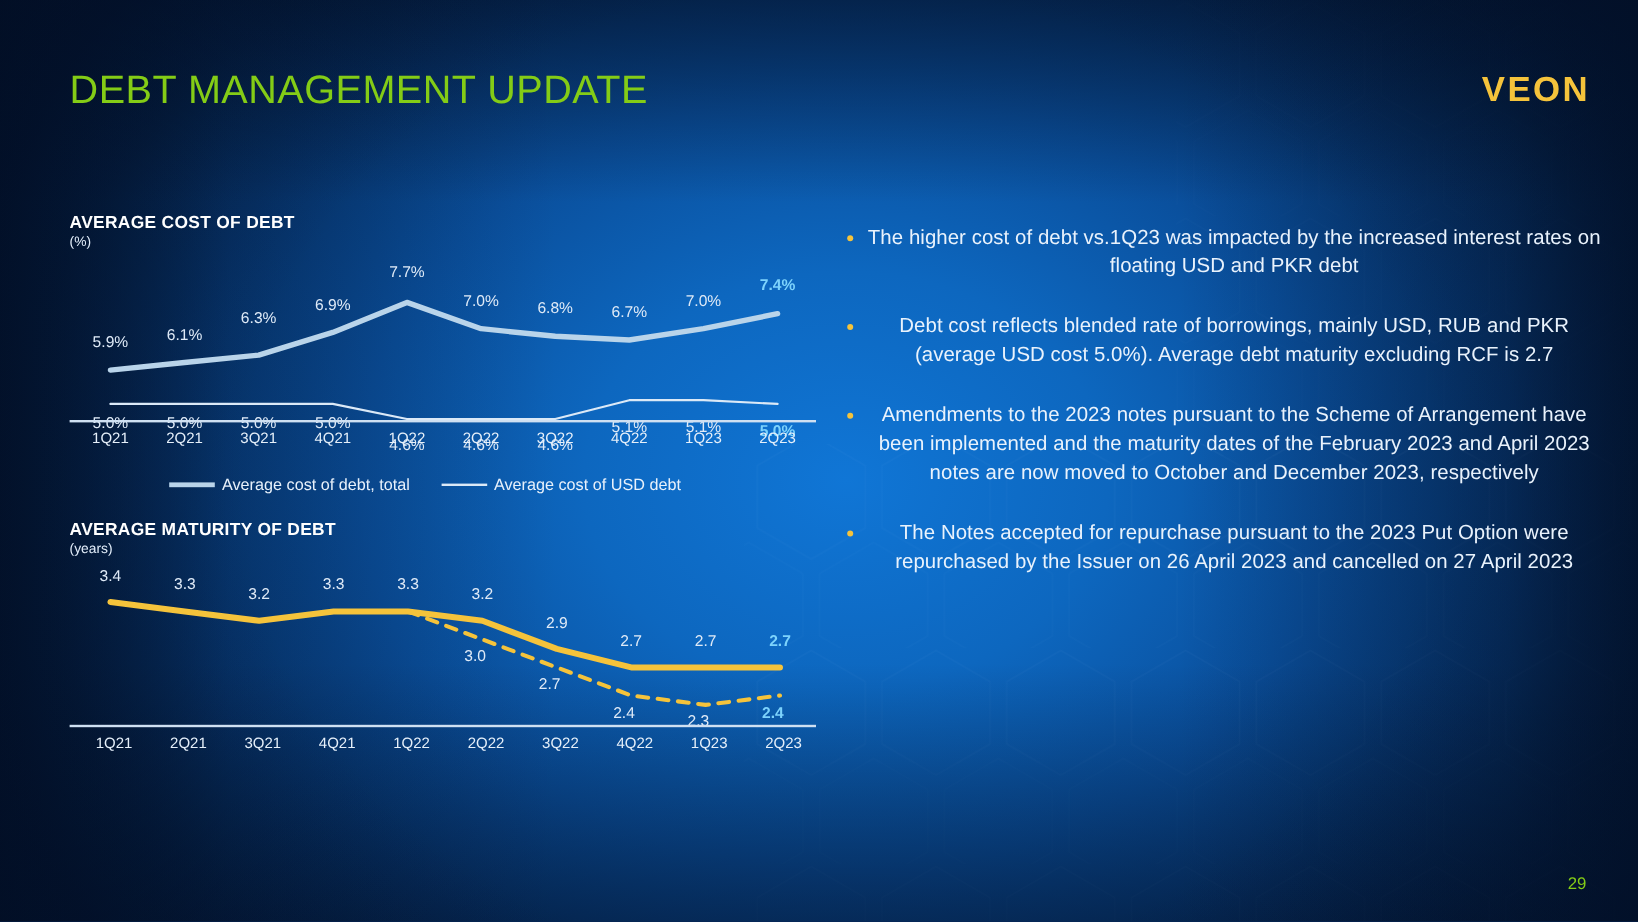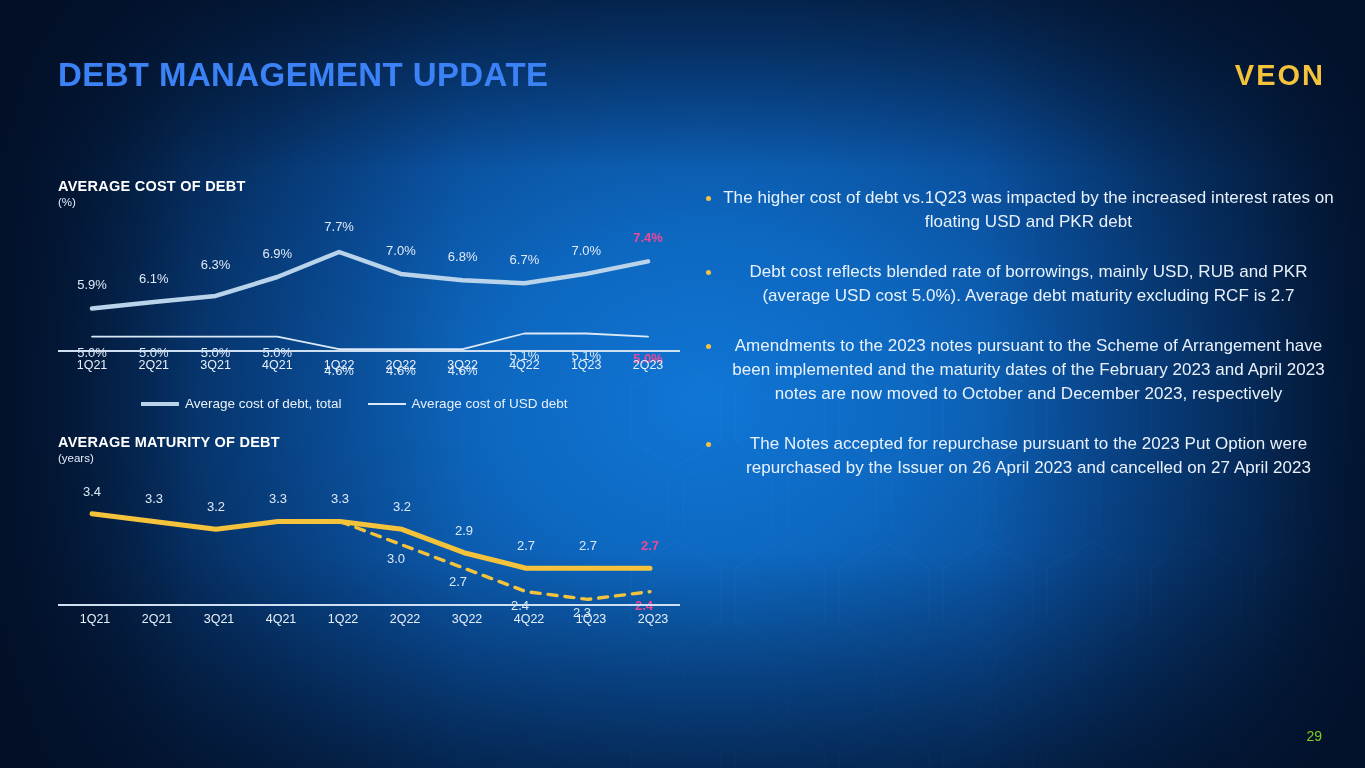--- a/index.html
+++ b/index.html
@@ -21,22 +21,22 @@
     position:absolute; inset:0;
     background:
       radial-gradient(ellipse 1100px 900px at 700px 400px, rgba(0,0,0,0) 45%, rgba(2,14,36,.55) 100%),
       linear-gradient(90deg, rgba(2,14,36,.85) 0%, rgba(2,14,36,.25) 14%, rgba(0,0,0,0) 34%, rgba(0,0,0,0) 72%, rgba(2,14,36,.38) 92%, rgba(2,16,40,.8) 100%),
       linear-gradient(180deg, rgba(2,14,36,.58) 0%, rgba(0,0,0,0) 22%, rgba(0,0,0,0) 72%, rgba(2,14,36,.5) 100%);
   }
   #bg svg.hex { position:absolute; inset:0; width:1365px; height:768px; opacity:.30; }
   
   #page-title {
     position:absolute; left:58px; top:56px;
-    font-size:33px; font-weight:700; letter-spacing:.4px;
-    color:#3b82f6;
+    font-size:33px; font-weight:400; letter-spacing:.4px;
+    color:#84cc16;
   }
   #veon-logo {
     position:absolute; right:40px; top:59px;
     font-size:29px; font-weight:700; letter-spacing:2.0px;
     color:#f5c33b;
   }
   #page-number {
     position:absolute; right:43px; bottom:24px;
     font-size:14px; color:#84cc16;
   }
@@ -48,21 +48,21 @@
 
   #chart1-block { position:absolute; left:58px; top:178px; width:625px; }
   #chart2-block { position:absolute; left:58px; top:434px; width:625px; }
 
   .plot { position:relative; }
   .plot svg { display:block; position:absolute; left:0; top:0; }
   .dl {                       
     position:absolute; font-size:13px; color:#dfeaf7;
     white-space:nowrap; transform:translateX(-50%);
   }
-  .dl.bold { font-weight:700; color:#ec4899; }
+  .dl.bold { font-weight:700; color:#7dd3fc; }
 
   .axisline { position:absolute; left:0; height:1.5px; background:#cfe0f2; }
 
   .xlabels { position:absolute; left:0; width:100%; display:block; }
   .xlab {
     position:absolute; font-size:12.5px; color:#e6f0fa;
     transform:translateX(-50%); white-space:nowrap;
   }
 
   .legend { position:absolute; display:flex; align-items:center; gap:26px; }
@@ -163,21 +163,21 @@
       <span class="lg-swatch lg-solid-th"></span>
       <span>Average cost of USD debt</span>
     </div>
   </div>
 </div>
 
 <div id="chart2-block">
   <div class="chart-title">AVERAGE MATURITY OF DEBT</div>
   <div class="chart-unit">(years)</div>
 
-  <div class="plot" id="plot2" style="height:155px; margin-top:18px;">
+  <div class="plot" id="plot2" style="height:155px; margin-top:6px;">
     <svg id="plot2-svg" width="625" height="155">
         <polyline points="34.0,31.7 96.0,39.5 158.0,47.3 220.0,39.5 282.0,39.5 344.0,47.3 406.0,70.7 468.0,86.2 530.0,86.2 592.0,86.2" fill="none" stroke="#f5c33b" stroke-linejoin="round" stroke-linecap="round" stroke-width="5"></polyline>
         <polyline points="282.0,39.5 344.0,62.9 406.0,86.2 468.0,109.6 530.0,117.4 592.0,109.6" fill="none" stroke="#f5c33b" stroke-linejoin="round" stroke-linecap="round" stroke-width="3.4" stroke-dasharray="9 8"></polyline>
       </svg>
     <div id="plot2-labels">
         <div class="dl" style="left: 34px; top: 1.68966px;">3.4</div>
         <div class="dl" style="left: 96px; top: 9.48276px;">3.3</div>
         <div class="dl" style="left: 158px; top: 17.2759px;">3.2</div>
         <div class="dl" style="left: 220px; top: 9.48276px;">3.3</div>
         <div class="dl" style="left: 282px; top: 9.48276px;">3.3</div>

